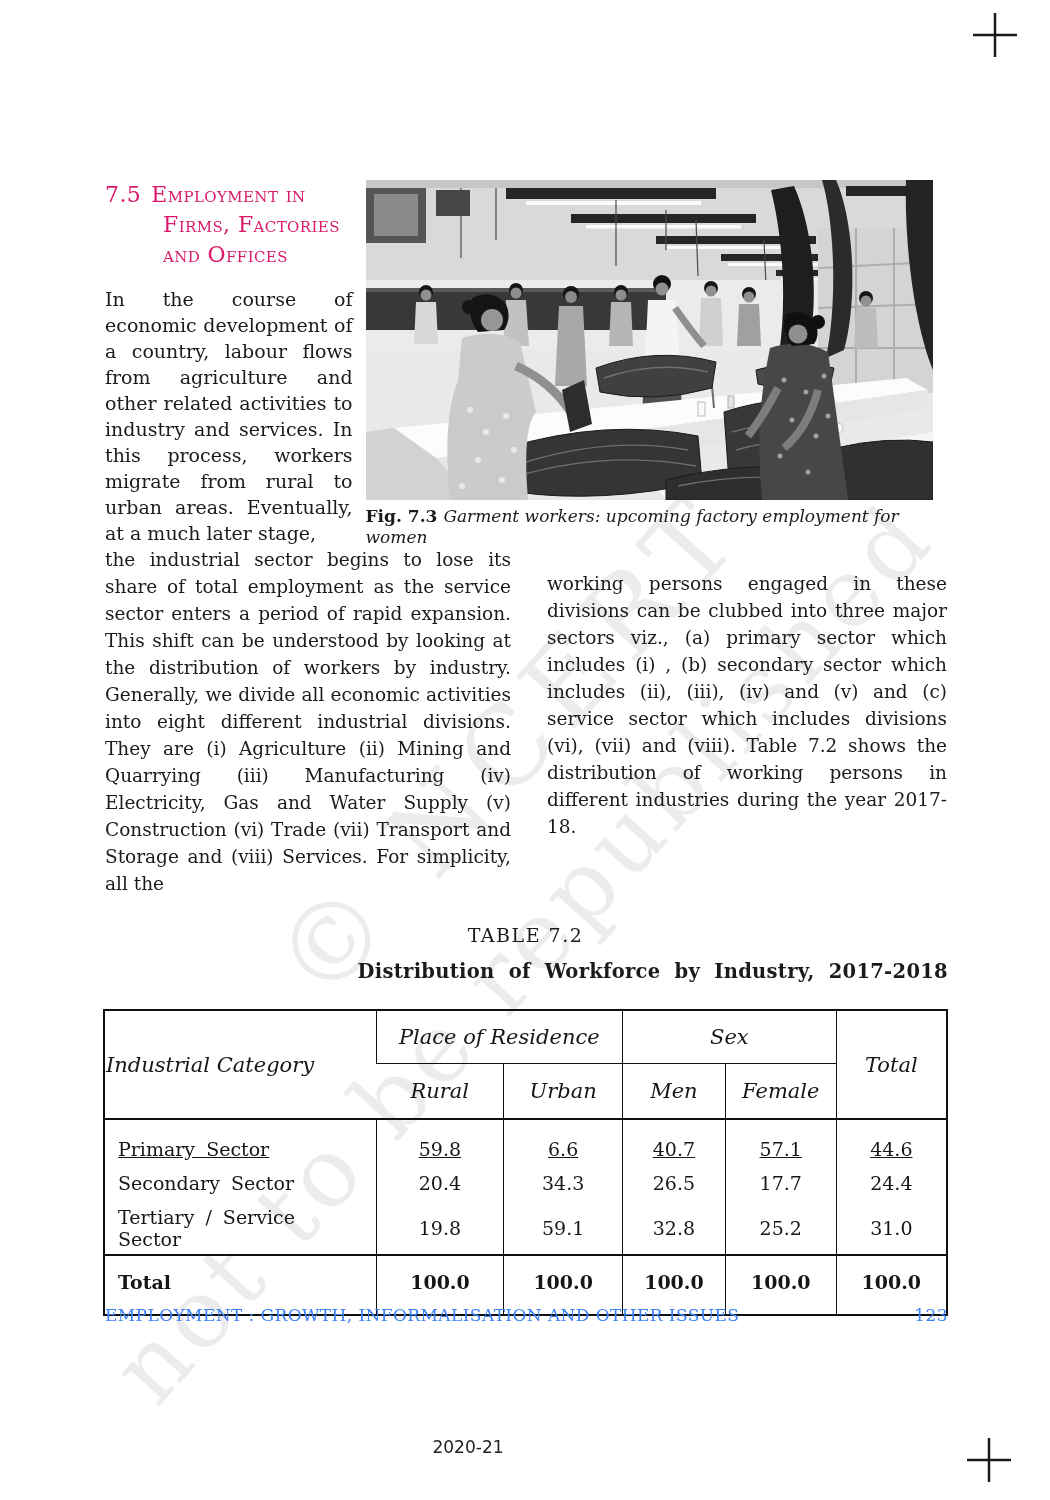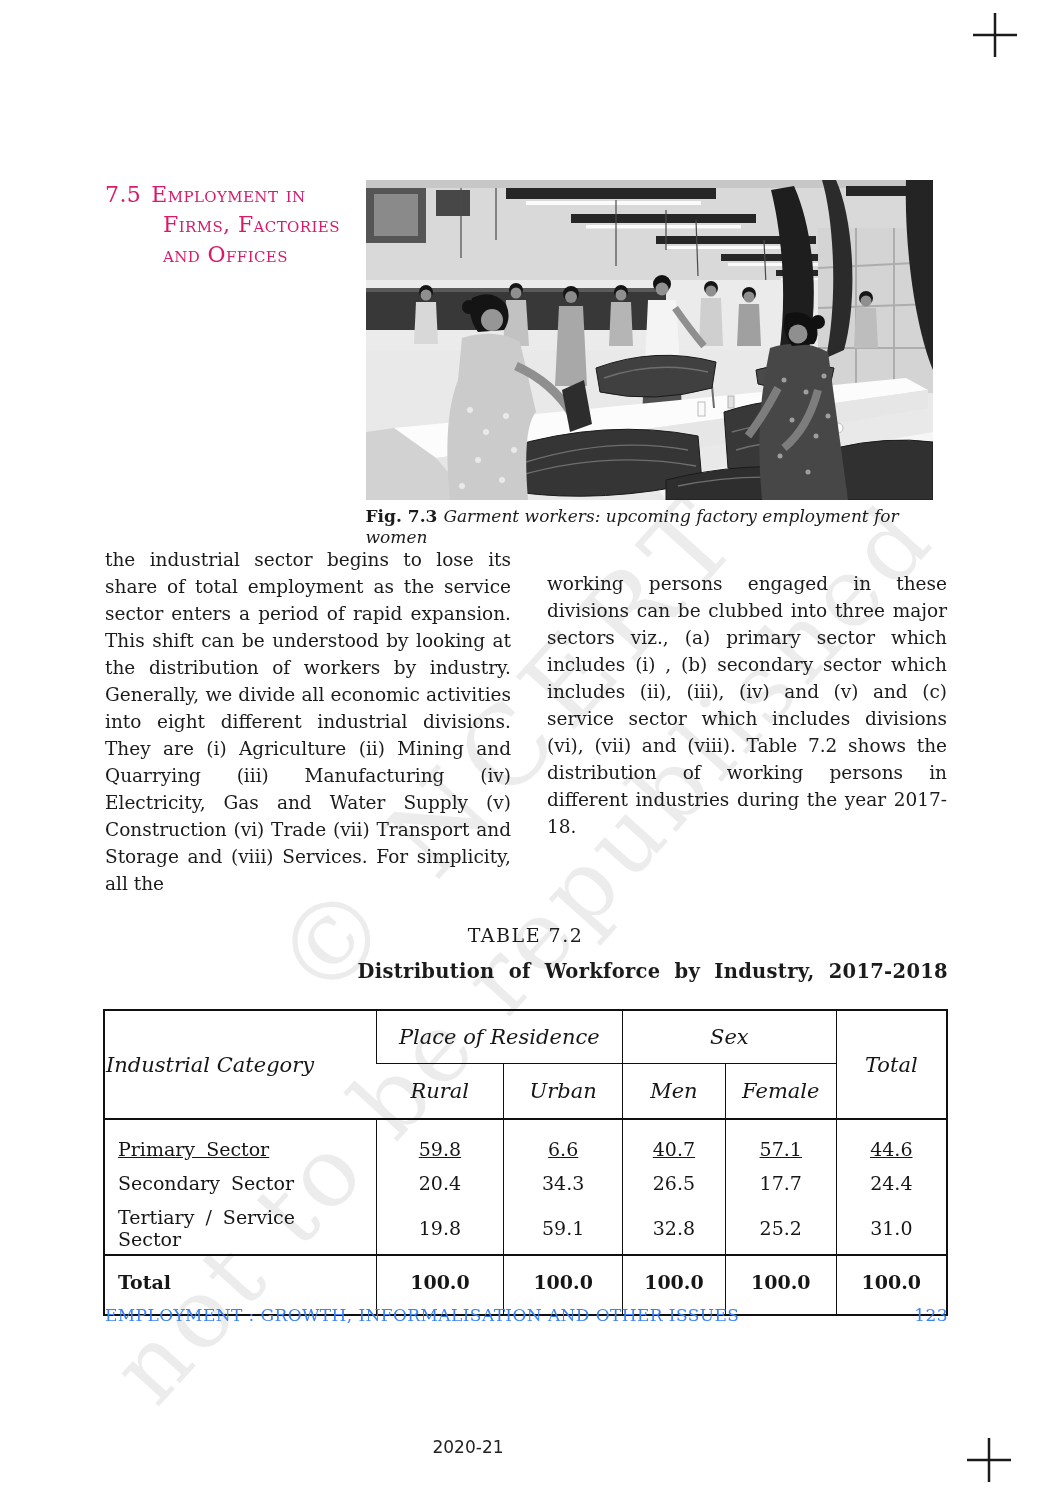--- a/index.html
+++ b/index.html
@@ -91,20 +91,21 @@
   <svg class="crop" id="crop-br" width="44" height="44">
     <line x1="22" y1="0" x2="22" y2="44" stroke="#1a1a1a" stroke-width="2.5"></line>
     <line x1="0" y1="22" x2="44" y2="22" stroke="#1a1a1a" stroke-width="2.5"></line>
   </svg>
 
   <div class="content">
 
     <div class="top-section">
       <div class="intro-col">
         <h2 class="heading"><span class="sec-num">7.5</span><span class="small-caps">Employment in Firms, Factories and Offices</span></h2>
+        <p class="intro">In the course of economic development of a country, labour flows from agriculture and other related activities to industry and services. In this process, workers migrate from rural to urban areas. Eventually, at a much later stage,</p>
       </div>
 
       <figure class="photo-col">
         <svg width="567" height="320" viewBox="0 0 567 320">
           <rect x="0" y="0" width="567" height="320" fill="#e9e9e9"></rect>
 
           <rect x="0" y="0" width="567" height="100" fill="#d9d9d9"></rect>
           <rect x="0" y="0" width="567" height="8" fill="#c7c7c7"></rect>
           <rect x="0" y="8" width="60" height="55" fill="#555"></rect>
           <rect x="8" y="14" width="44" height="42" fill="#8a8a8a"></rect>

